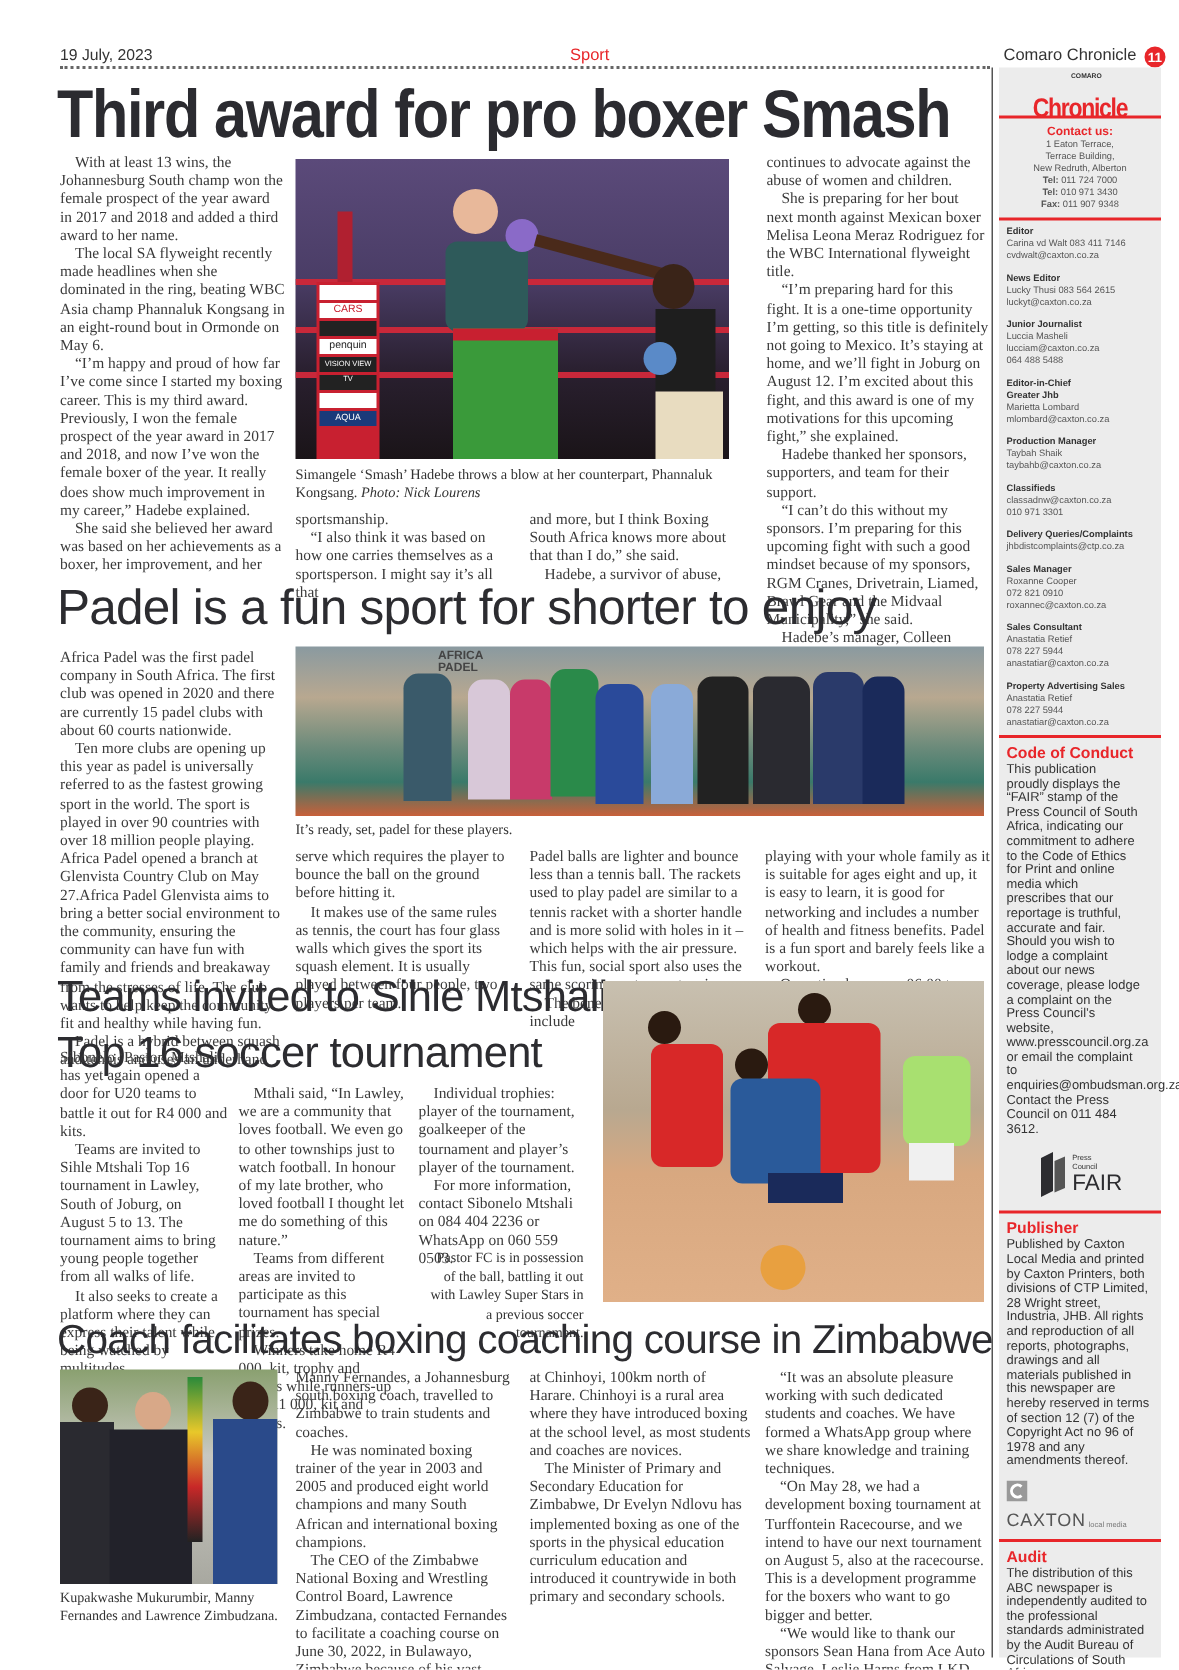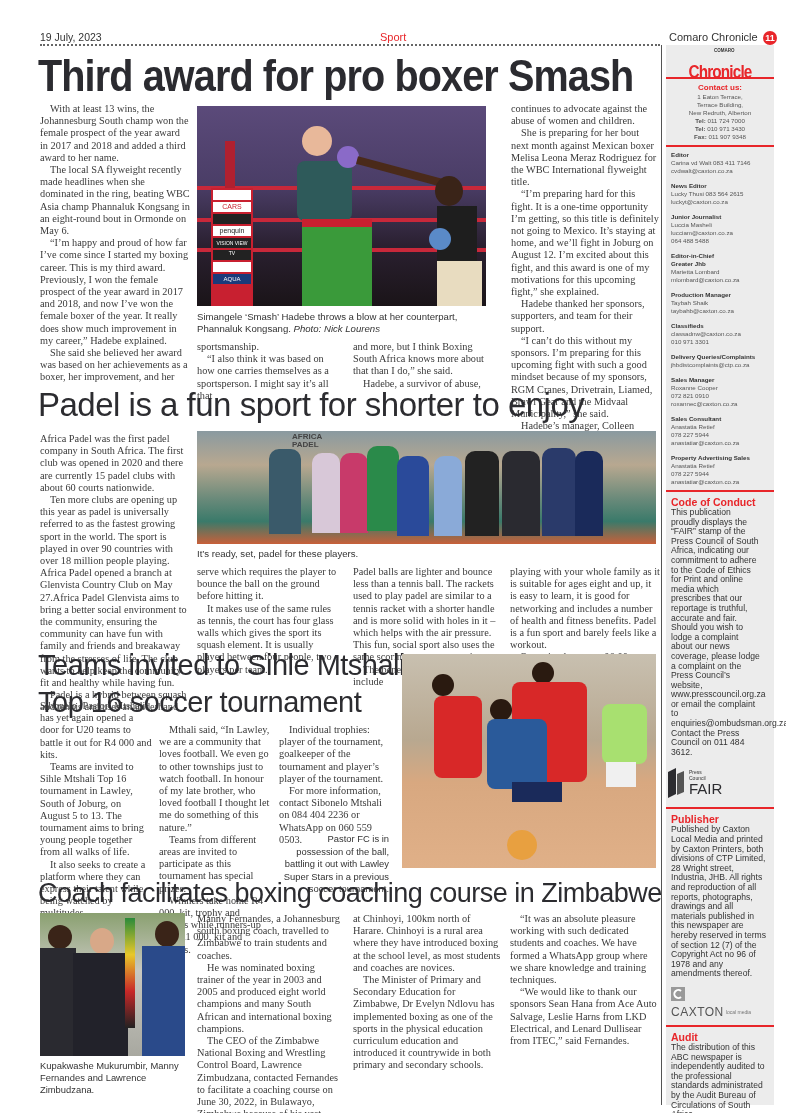--- a/index.html
+++ b/index.html
@@ -5,21 +5,21 @@
 *{box-sizing:border-box;margin:0;padding:0}
 body{width:786px;height:1113px;background:#fff;position:relative;overflow:hidden;font-family:"Liberation Serif",serif;color:#333}
 .abs{position:absolute}
 .hdr{font-family:"Liberation Sans",sans-serif;font-size:10.5px;color:#333}
 .dotline{position:absolute;left:40px;top:44px;width:745px;height:2px;border-top:2px dotted #666}
 .headline1{position:absolute;left:38px;top:50px;font-family:"Liberation Sans",sans-serif;font-weight:bold;font-size:45px;color:#2b2b30;letter-spacing:-1px;transform:scaleX(0.88);transform-origin:left top;white-space:nowrap;line-height:52px}
 .headline{position:absolute;font-family:"Liberation Sans",sans-serif;color:#2c2c30;white-space:nowrap;letter-spacing:-0.5px}
 .col{position:absolute;font-size:10.3px;line-height:12.2px;color:#3a3a3a;text-align:left}
 .col p{text-indent:10px}
 .col p.first{text-indent:0}
-.cap{position:absolute;font-family:Liberation Sans, sans-serif;font-size:9.6px;line-height:12px;color:#333}
+.cap{position:absolute;font-family:Liberation Serif, serif;font-size:9.6px;line-height:12px;color:#333}
 .photo{position:absolute;overflow:hidden}
 .side{position:absolute;left:666px;top:45px;width:108px;height:1060px;background:#ececec}
 .sideline{position:absolute;left:661px;top:45px;width:1px;height:1060px;background:#555}
 .side .s{font-family:"Liberation Sans",sans-serif;font-size:6.2px;line-height:8px;color:#555;padding:0 5px}
 .side .b{font-weight:bold;color:#333}
 .side .red{height:2px;background:#e8262a;margin:4px 0}
 .side .big{font-family:"Liberation Sans",sans-serif;font-size:10.5px;font-weight:bold;color:#e8262a;padding:0 5px;line-height:12px}
 .side .txt{font-family:"Liberation Sans",sans-serif;font-size:8.6px;line-height:9.6px;color:#333;padding:0 5px}
 .grp{margin-bottom:7px}
 </style>
@@ -173,20 +173,21 @@
   <p>He was nominated boxing trainer of the year in 2003 and 2005 and produced eight world champions and many South African and international boxing champions.</p>
   <p>The CEO of the Zimbabwe National Boxing and Wrestling Control Board, Lawrence Zimbudzana, contacted Fernandes to facilitate a coaching course on June 30, 2022, in Bulawayo, Zimbabwe because of his vast experience in boxing.</p>
 
 </div>
 <div class="col" style="left:353px;top:913px;width:148px">
   <p class="first">at Chinhoyi, 100km north of Harare. Chinhoyi is a rural area where they have introduced boxing at the school level, as most students and coaches are novices.</p>
   <p>The Minister of Primary and Secondary Education for Zimbabwe, Dr Evelyn Ndlovu has implemented boxing as one of the sports in the physical education curriculum education and introduced it countrywide in both primary and secondary schools.</p>
 </div>
 <div class="col" style="left:510px;top:913px;width:150px">
   <p>“It was an absolute pleasure working with such dedicated students and coaches. We have formed a WhatsApp group where we share knowledge and training techniques.</p>
+  <p>“On May 28, we had a development boxing tournament at Turffontein Racecourse, and we intend to have our next tournament on August 5, also at the racecourse. This is a development programme for the boxers who want to go bigger and better.</p>
   <p>“We would like to thank our sponsors Sean Hana from Ace Auto Salvage, Leslie Harns from LKD Electrical, and Lenard Dullisear from ITEC,” said Fernandes.</p>
 </div>
 
 <div class="sideline"></div>
 <div class="side">
   <div style="text-align:center;padding-top:15px;position:relative;height:28px">
     <div style="font-family:'Liberation Sans',sans-serif;font-size:4.5px;font-weight:bold;color:#333;position:absolute;left:48px;top:3px">COMARO</div>
     <div style="font-family:'Liberation Sans',sans-serif;font-size:18px;font-weight:bold;color:#e8262a;letter-spacing:-1px;line-height:24px;transform:scaleX(0.85)">Chronicle</div>
   </div>
   <div class="red"></div>
@@ -251,40 +252,40 @@
   <div class="grp" style="margin-bottom:3px">
     <div class="s b">Property Advertising Sales</div>
     <div class="s">Anastatia Retief</div>
     <div class="s">078 227 5944</div>
     <div class="s">anastatiar@caxton.co.za</div>
   </div>
   <div class="red"></div>
 
   <div class="big">Code of Conduct</div>
   <div class="txt" style="padding-right:14px">This publication proudly displays the “FAIR” stamp of the Press Council of South Africa, indicating our commitment to adhere to the Code of Ethics for Print and online media which prescribes that our reportage is truthful, accurate and fair. Should you wish to lodge a complaint about our news coverage, please lodge a complaint on the Press Council’s website, www.presscouncil.org.za or email the complaint to enquiries@ombudsman.org.za Contact the Press Council on 011 484 3612.</div>
-  <div style="display:flex;align-items:center;margin:8px 0 6px;height:36px">
+  <div style="display:flex;align-items:center;justify-content:center;margin:8px 0 6px;height:36px">
     <svg width="20" height="30" viewBox="0 0 20 30">
         <path d="M2 4 L10 0 L10 26 L2 30 Z" fill="#2c2c30"></path>
         <path d="M11 6 L18 3 L18 24 L11 27 Z" fill="#555"></path>
       </svg>
     <div style="margin-left:3px">
       <div style="font-family:'Liberation Sans',sans-serif;font-size:5px;color:#333;width:22px;line-height:6px">Press Council</div>
       <div style="font-family:'Liberation Sans',sans-serif;font-size:15px;color:#2c2c30;line-height:16px">FAIR</div>
     </div>
   </div>
   <div class="red"></div>
 
   <div class="big">Publisher</div>
   <div class="txt" style="padding-right:6px">Published by Caxton Local Media and printed by Caxton Printers, both divisions of CTP Limited, 28 Wright street, Industria, JHB. All rights and reproduction of all reports, photographs, drawings and all materials published in this newspaper are hereby reserved in terms of section 12 (7) of the Copyright Act no 96 of 1978 and any amendments thereof.</div>
   <div style="padding:8px 5px 2px">
     <svg width="14" height="14" viewBox="0 0 14 14">
         <rect x="0" y="0" width="14" height="14" fill="#999"></rect>
         <path d="M10 4 A4 4 0 1 0 10 10" stroke="#fff" stroke-width="2" fill="none"></path>
       </svg>
-    <div style="display:flex;align-items:center">
+    <div style="display:flex;align-items:flex-end">
         <span style="font-family:'Liberation Sans',sans-serif;font-size:12px;color:#555;letter-spacing:0.5px">CAXTON</span>
         <span style="font-family:'Liberation Sans',sans-serif;font-size:5px;color:#777;margin-left:2px">local media</span>
       </div>
   </div>
   <div class="red"></div>
 
   <div class="big">Audit</div>
   <div class="txt" style="padding-right:4px">The distribution of this ABC newspaper is independently audited to the professional standards administrated by the Audit Bureau of Circulations of South Africa.</div>
 
 </div>

